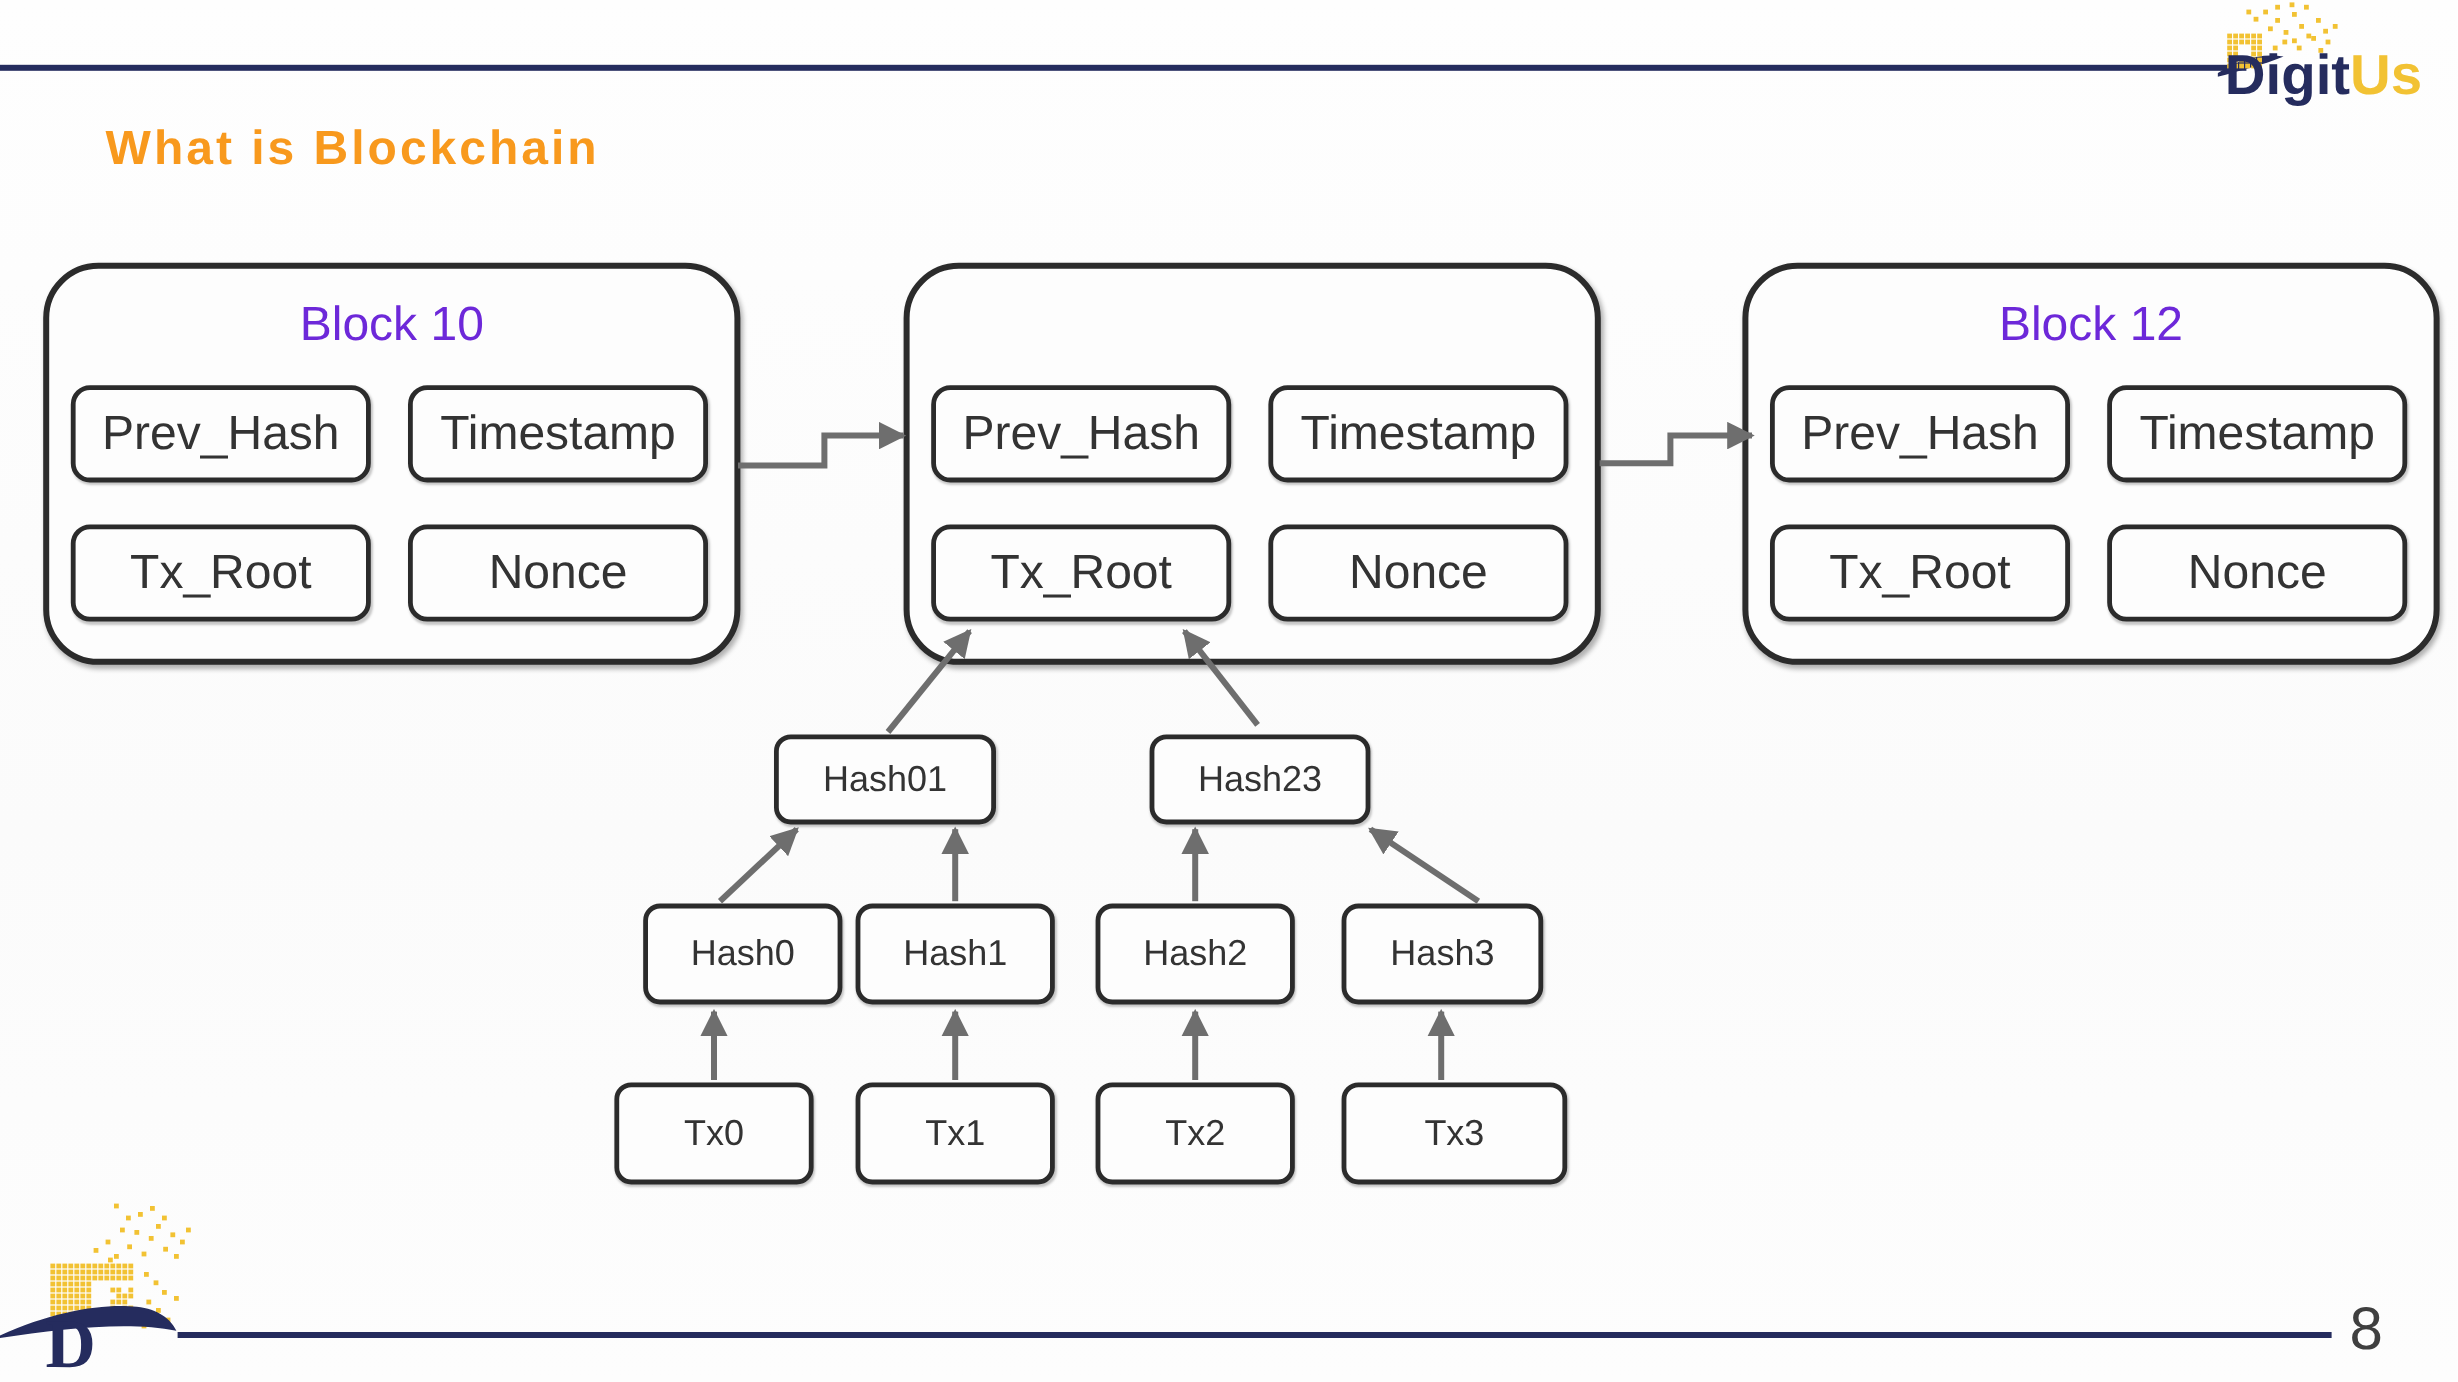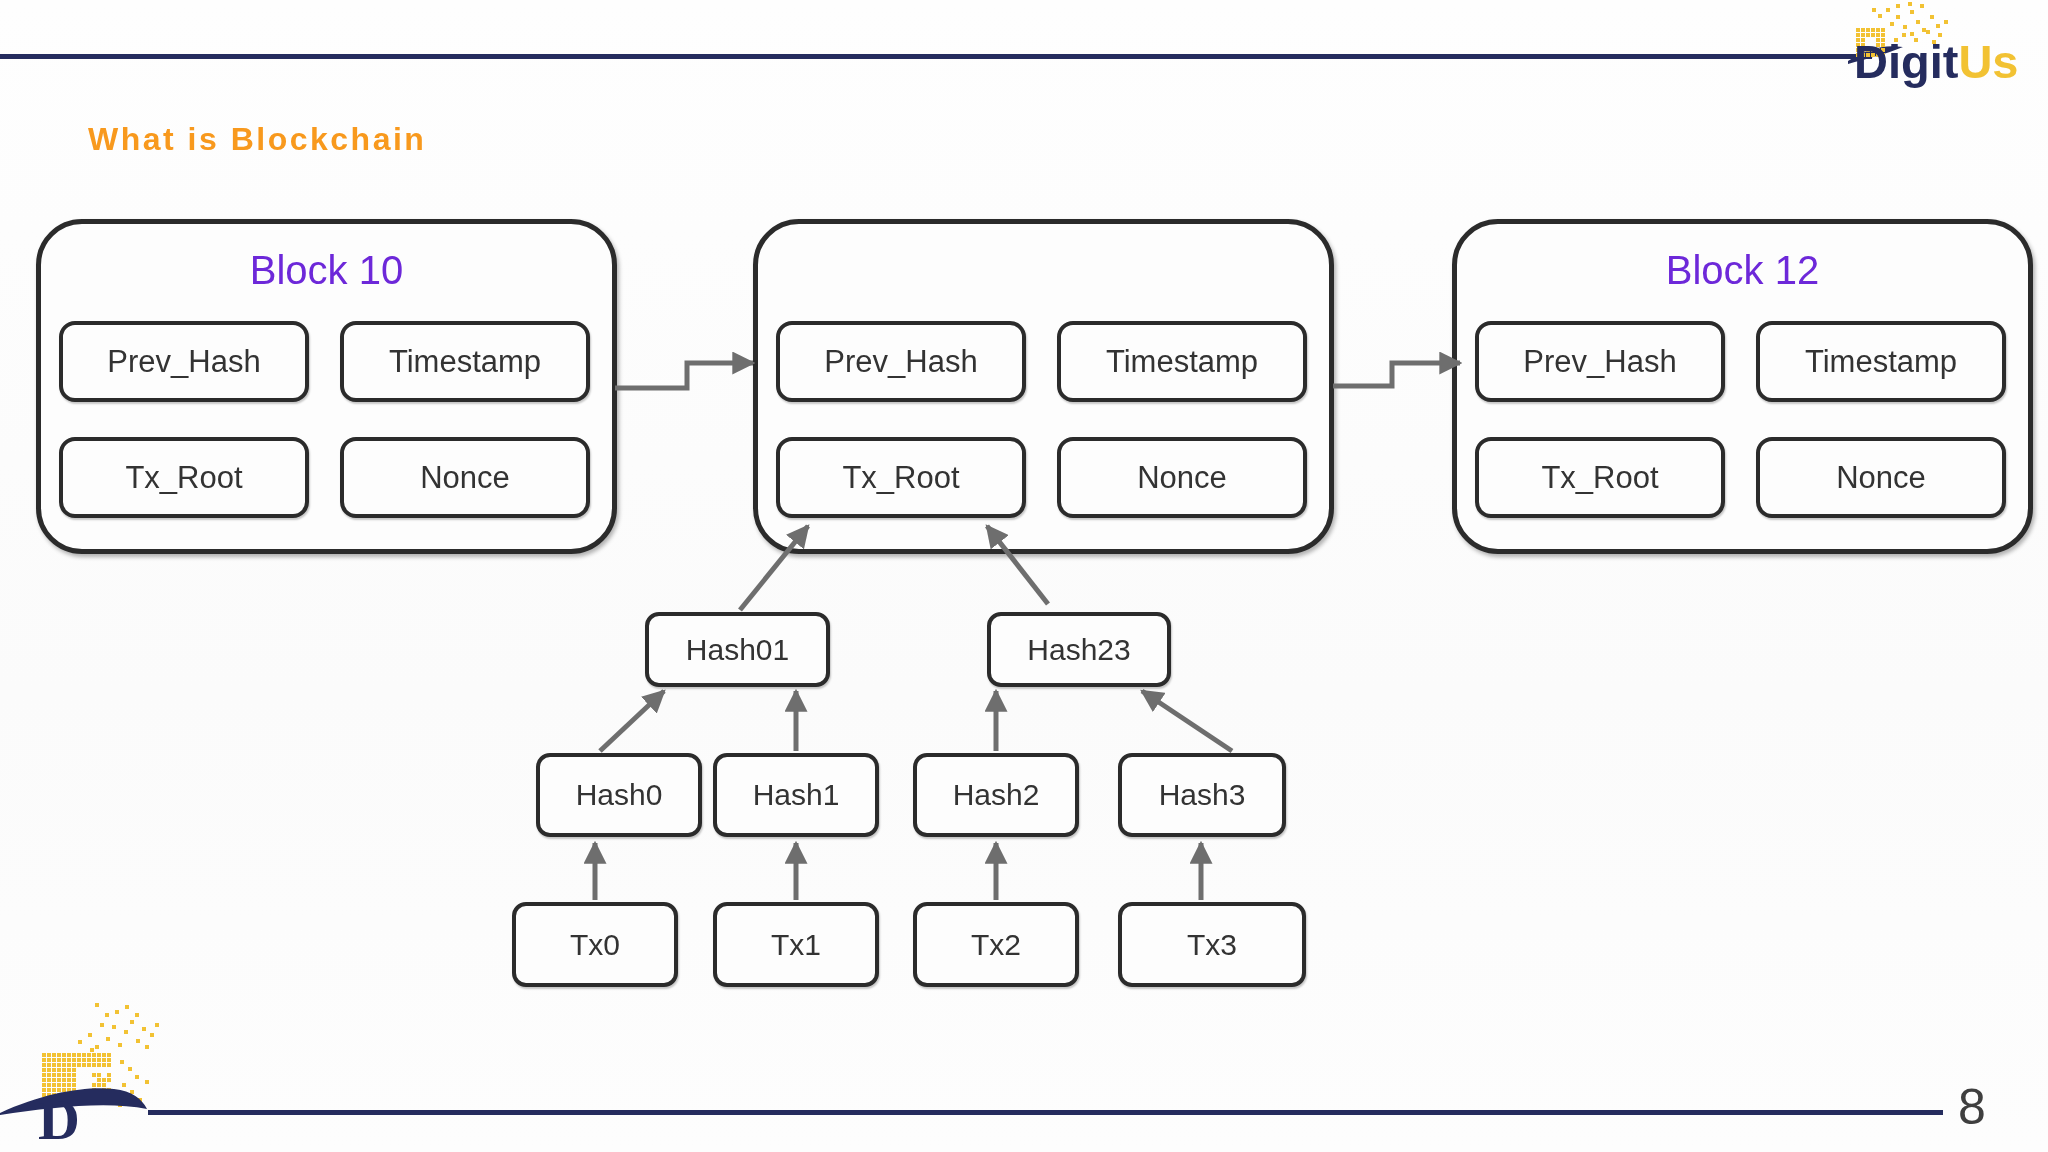--- a/index.html
+++ b/index.html
@@ -33,23 +33,22 @@
   }
   
   .logo-top{position:absolute;left:1848px;top:0;width:200px;height:92px;}
   .logo-top svg{position:absolute;left:0;top:0;}
   
   .logo-bottom{position:absolute;left:0;top:995px;width:460px;height:160px;}
   .logo-bottom svg{position:absolute;left:0;top:0;}
   
   .page-title{
     position:absolute;left:88px;top:102px;
-    font-size:32px;font-weight:600;letter-spacing:2.5px;
+    font-size:40px;font-weight:600;letter-spacing:2.5px;
     color:var(--accent-orange);
-    margin-top:19px;
   }
   
   .page-number{
     position:absolute;left:1958px;top:1078px;
     font-size:50px;color:#3F3F3F;
   }
   
   .block{
     position:absolute;top:219px;width:581px;height:335px;
     border:5px solid var(--diagram-border);
@@ -64,37 +63,37 @@
     position:absolute;left:0;top:24px;width:100%;
     text-align:center;
     font-size:40px;color:#6d28d9;
   }
   .field{
     position:absolute;width:250px;height:81px;
     border:4px solid var(--diagram-border);
     border-radius:16px;background:#fdfdfd;
     box-shadow:1px 2px 2px rgba(0,0,0,0.22);
     display:flex;align-items:center;justify-content:center;
-    font-size:31px;color:var(--text-dark);
+    font-size:40px;color:var(--text-dark);
   }
   .f-prev{left:18px;top:97px;}
   .f-time{left:299px;top:97px;}
   .f-root{left:18px;top:213px;}
   .f-nonce{left:299px;top:213px;}
   
   .mnode{
     position:absolute;
     border:4px solid var(--diagram-border);
     border-radius:14px;background:#fdfdfd;
     box-shadow:1px 2px 2px rgba(0,0,0,0.22);
     display:flex;align-items:center;justify-content:center;
     font-size:30px;color:var(--text-dark);
   }
   .n-hash01{left:645px;top:612px;width:185px;height:75px;}
-  .n-hash23{left:958px;top:612px;width:184px;height:75px;margin-left:29px;}
+  .n-hash23{left:958px;top:612px;width:184px;height:75px;}
   .n-hash0{left:512px;top:753px;width:166px;height:84px;margin-left:24px;}
   .n-hash1{left:713px;top:753px;width:166px;height:84px;}
   .n-hash2{left:913px;top:753px;width:166px;height:84px;}
   .n-hash3{left:1118px;top:753px;width:168px;height:84px;}
   .n-tx0{left:512px;top:902px;width:166px;height:85px;}
   .n-tx1{left:713px;top:902px;width:166px;height:85px;}
   .n-tx2{left:913px;top:902px;width:166px;height:85px;}
   .n-tx3{left:1118px;top:902px;width:188px;height:85px;}
   
   .arrows{

